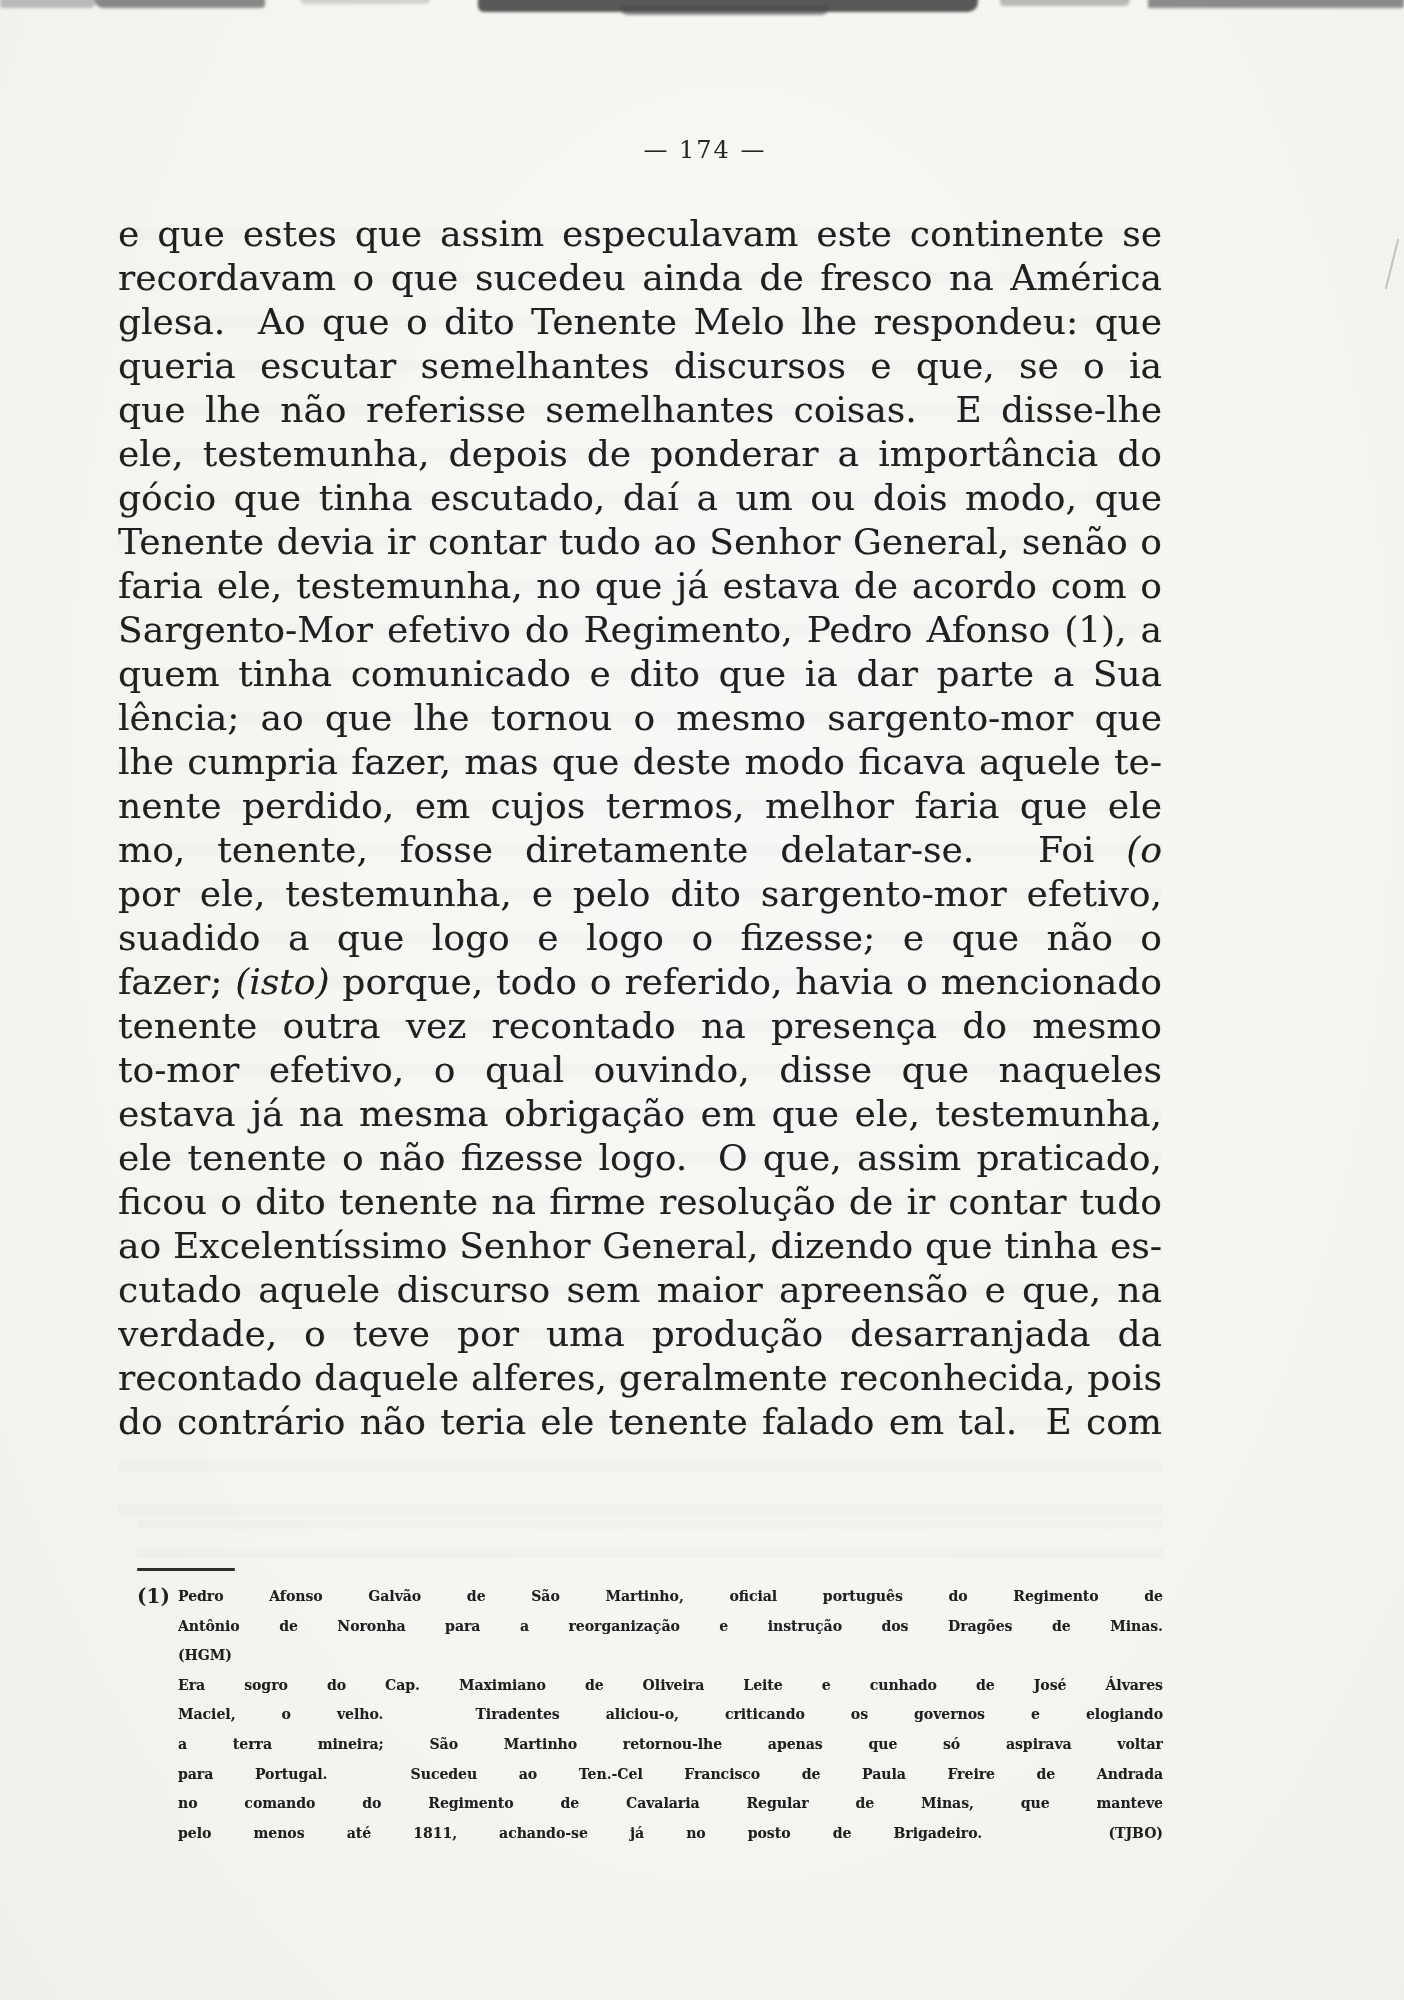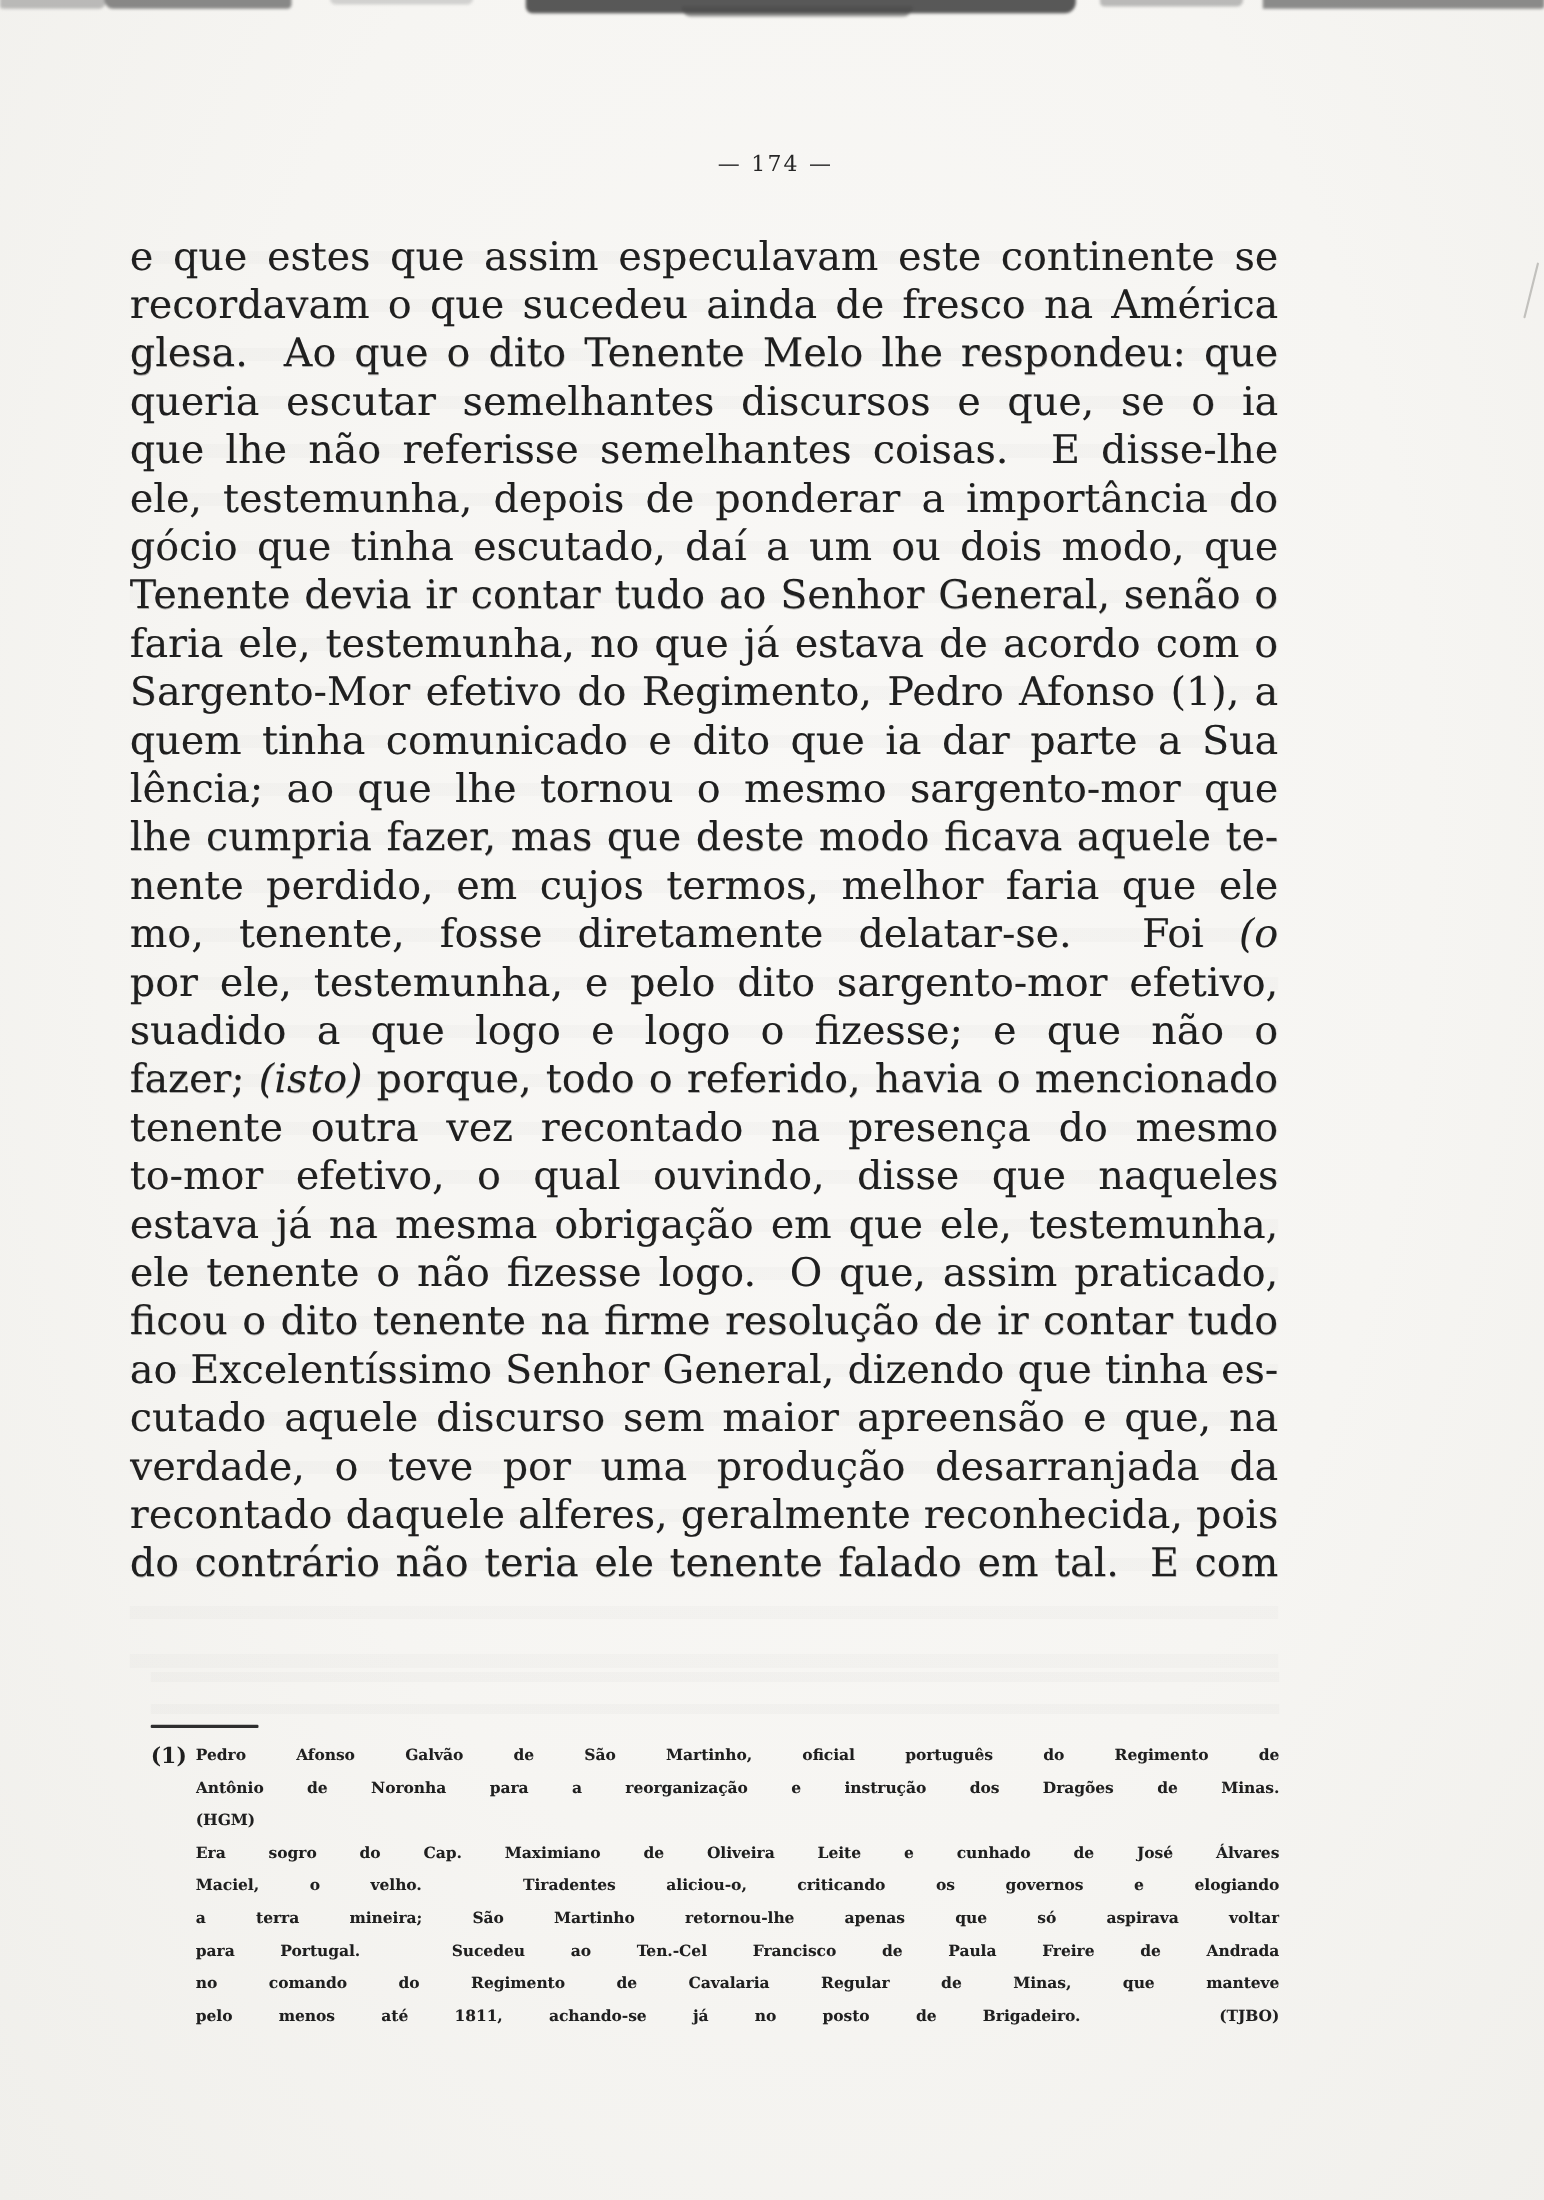--- a/index.html
+++ b/index.html
@@ -16,21 +16,21 @@
   .scan-band .s1{position:absolute;left:0;top:-3px;width:96px;height:11px;background:#8a8a8a;opacity:.55;border-radius:0 0 6px 3px;}
   .scan-band .s2{position:absolute;left:95px;top:-4px;width:170px;height:12px;background:#5a5a5a;opacity:.7;border-radius:0 0 4px 8px;}
   .scan-band .s3{position:absolute;left:300px;top:-3px;width:130px;height:7px;background:#9a9a9a;opacity:.4;border-radius:0 0 5px 5px;}
   .scan-band .s4{position:absolute;left:478px;top:-5px;width:500px;height:17px;background:#3c3c3c;opacity:.85;border-radius:0 0 10px 6px;}
   .scan-band .s5{position:absolute;left:620px;top:6px;width:210px;height:9px;background:#4a4a4a;opacity:.6;border-radius:0 0 12px 10px;}
   .scan-band .s6{position:absolute;left:1000px;top:-3px;width:130px;height:9px;background:#7d7d7d;opacity:.5;border-radius:0 0 6px 4px;}
   .scan-band .s7{position:absolute;left:1148px;top:-4px;width:256px;height:12px;background:#585858;opacity:.68;border-radius:0 0 3px 0;}
 
   .page-number{
     position:absolute;top:136px;left:555px;width:300px;
-    text-align:center;font-size:20px;letter-spacing:2px;
+    text-align:center;font-size:24px;letter-spacing:2px;
     color:#262626;
   }
 
   .body-text{position:absolute;left:118px;top:212px;width:1044px;}
   .body-text .line{
     height:44px;line-height:44px;font-size:36px;
     text-align:justify;text-align-last:justify;
     overflow:hidden;
     text-shadow:0.3px 0.3px 0 rgba(25,25,25,0.32);
   }

